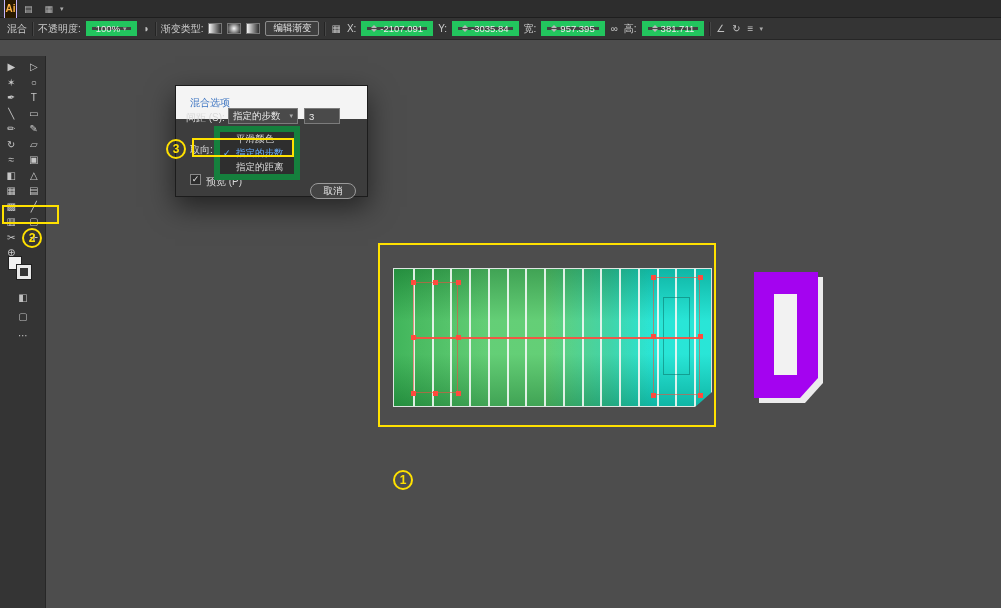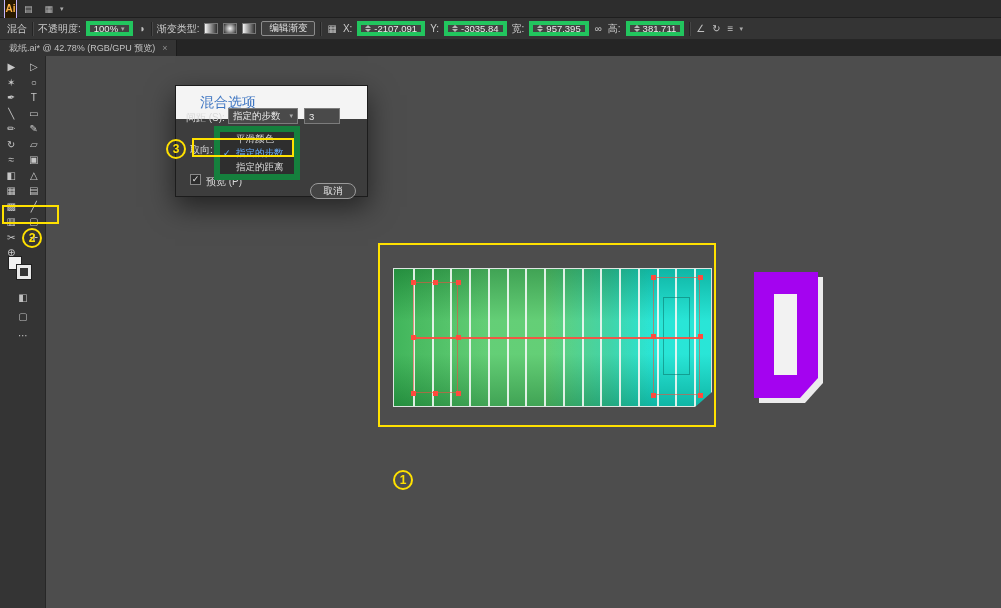--- a/index.html
+++ b/index.html
@@ -18,21 +18,21 @@
   .ai-logo{width:13px;height:22px;background:#2a1a00;color:#ffb347;font-size:10px;font-weight:bold;display:flex;align-items:center;justify-content:center;border:1px solid #c4b5fd}
   .mb-ic{color:#b5b5b5;font-size:9px;padding:0 5px}
   .menu-item{padding:0 7px;font-size:10px;color:#dadada;cursor:default;line-height:17px}
   .caret{font-size:7px;color:#aaa}
 
   
   .optionsbar{position:absolute;left:0;top:18px;width:100%;height:22px;background:#343434;border-bottom:1px solid #262626;display:flex;align-items:center;gap:5px;padding:0 7px;font-size:10px;color:#cecece;z-index:9}
   .sep{width:1px;height:14px;background:#242424;box-shadow:1px 0 0 #474747}
   .ob-label{font-size:10px;color:#cbcbcb;white-space:nowrap}
   .ob-ic{color:#c0c0c0;font-size:10px;padding:0 1px}
-  .obox{height:15px;background:#424242;border:4px solid #22c55e;display:inline-flex;align-items:center;gap:3px;padding:0 4px;color:#ebebeb;font-size:9.5px;white-space:nowrap}
+  .obox{height:15px;background:#424242;border:6px solid #22c55e;display:inline-flex;align-items:center;gap:3px;padding:0 4px;color:#ebebeb;font-size:9.5px;white-space:nowrap}
   .spin{display:inline-flex;flex-direction:column;gap:1px}
   .spin i{display:block;width:0;height:0;border-left:3px solid transparent;border-right:3px solid transparent}
   .spin .up{border-bottom:3px solid #b7b7b7}
   .spin .dn{border-top:3px solid #b7b7b7}
   .grad-chip{width:14px;height:11px;border:1px solid #777;background:linear-gradient(90deg,#f5f5f5,#2d2d2d)}
   .grad-chip.radial{background:radial-gradient(circle,#f5f5f5,#2d2d2d)}
   .btn-small{height:15px;padding:0 7px;border:1px solid #8c8c8c;border-radius:2px;background:#3e3e3e;color:#e2e2e2;font-size:9.5px;display:inline-flex;align-items:center;white-space:nowrap}
 
   
   .tabbar{position:absolute;left:0;top:40px;width:100%;height:16px;background:#252525;display:flex;align-items:flex-end;z-index:9}
@@ -71,21 +71,21 @@
 
   
   .purple-back{position:absolute;left:713px;top:221px;width:64px;height:126px;background:#ececec;z-index:1;
     clip-path:polygon(0 0,100% 0,100% calc(100% - 20px),calc(100% - 18px) 100%,0 100%)}
   .purple{position:absolute;left:708px;top:216px;width:64px;height:126px;background:var(--purple);z-index:2;
     clip-path:polygon(0 0,100% 0,100% calc(100% - 20px),calc(100% - 18px) 100%,0 100%)}
   .purple-slot{position:absolute;left:20px;top:22px;width:23px;height:81px;background:#f2f2f2}
 
   
   .dialog{position:absolute;left:175px;top:85px;width:193px;height:112px;background:#3d3d3d;border:1px solid #1c1c1c;box-shadow:0 10px 26px rgba(0,0,0,.55);z-index:5;font-size:10px}
-  .dlg-title{height:33px;background:#f4f4f4;color:#3f76c2;display:flex;align-items:center;padding:0 24px;font-size:14px}
+  .dlg-title{height:33px;background:#f4f4f4;color:#3f76c2;display:flex;align-items:center;padding:0 14px;font-size:10px}
   .dlg-label{position:absolute;color:#d8d8d8;font-size:10px;white-space:nowrap}
   .combo{position:absolute;left:52px;top:22px;width:70px;height:16px;background:#4a4a4a;border:1px solid #7c7c7c;display:flex;align-items:center;justify-content:space-between;padding:0 4px;color:#ececec;font-size:9.5px;white-space:nowrap}
   .steps-input{position:absolute;left:128px;top:22px;width:36px;height:16px;background:#4a4a4a;border:1px solid #7c7c7c;display:flex;align-items:center;padding:0 4px;color:#ececec;font-size:9.5px}
   .popup{position:absolute;left:38px;top:40px;width:86px;background:#2e2e2e;border:6px solid #15803d;z-index:2}
   .popup-item{height:14px;display:flex;align-items:center;padding:0 4px 0 16px;color:#dcdcdc;position:relative;font-size:9.5px;white-space:nowrap}
   .popup-item .chk{position:absolute;left:3px;font-size:9px}
   .popup-item.sel{color:var(--hl-blue)}
   .hl-box{position:absolute;left:16px;top:52px;width:102px;height:19px;border:2px solid var(--accent-yellow);z-index:3;pointer-events:none}
   .chkbox{position:absolute;left:14px;top:88px;width:11px;height:11px;background:#2c2c2c;border:1px solid #888;color:#e8e8e8;font-size:9px;line-height:9px;display:flex;align-items:center;justify-content:center}
   .chk-label{position:absolute;left:30px;top:89px;color:#d8d8d8;font-size:10px;white-space:nowrap}
@@ -162,26 +162,20 @@
         </span>
       <span>381.711</span>
     </span>
     <span class="sep"></span>
     <span class="ob-ic">∠</span>
     <span class="ob-ic">↻</span>
     <span class="ob-ic">≡</span>
     <span class="caret">▾</span>
   </div>
 
-  <div class="tabbar">
-    <div class="doc-tab">
-      <span>裁纸.ai* @ 42.78% (RGB/GPU 预览)</span>
-      <span class="tab-close">×</span>
-    </div>
-  </div>
 
   <div class="toolbar">
     <div class="tool-grid">
         <div class="tool">▶</div>
         <div class="tool">▷</div>
         <div class="tool">✶</div>
         <div class="tool">○</div>
         <div class="tool">✒</div>
         <div class="tool">T</div>
         <div class="tool">╲</div>

